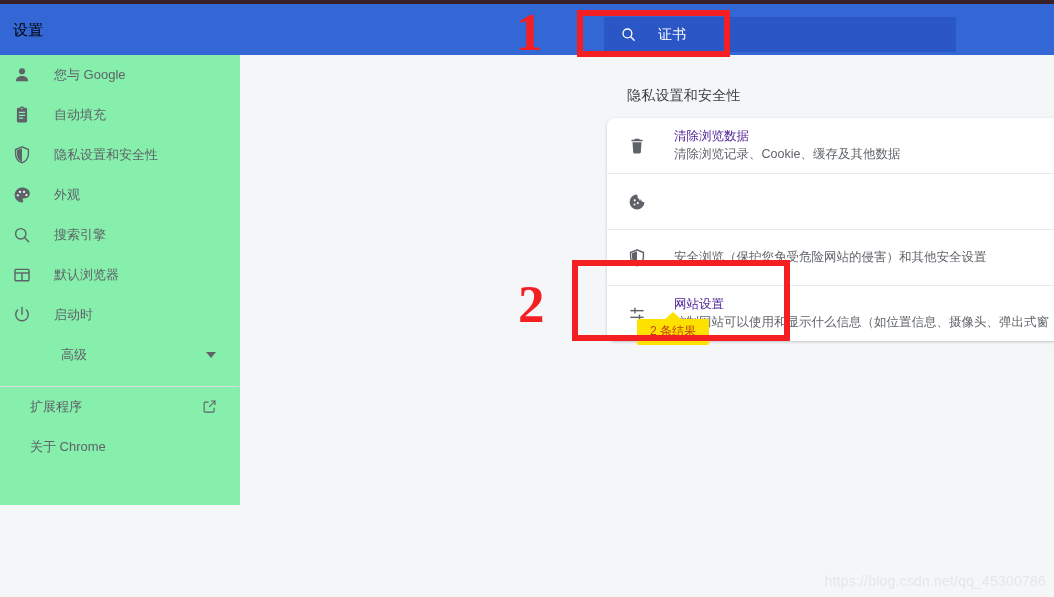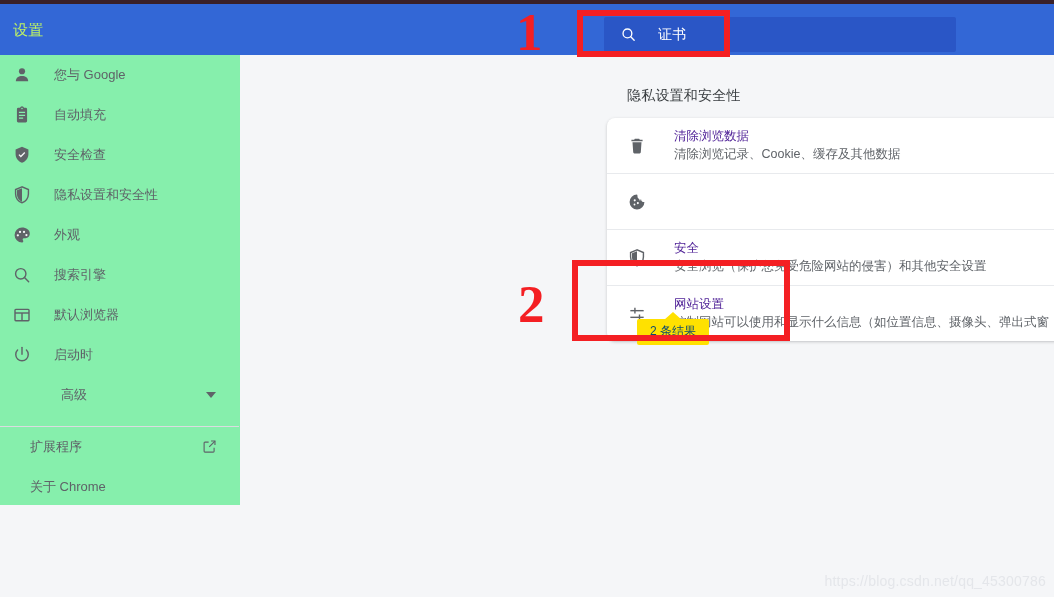--- a/index.html
+++ b/index.html
@@ -35,21 +35,21 @@
     left: 0; top: 4px;
     width: 1054px;
     height: 51px;
     background: #3367d6;
   }
   .header-title {
     position: absolute;
     left: 13px;
     top: 17px;
     font-size: 15px;
-    color: #bef264;
+    color: #000000;
     letter-spacing: 0.2px;
   }
   .search-box {
     position: absolute;
     left: 604px;
     top: 13px;
     width: 352px;
     height: 35px;
     background: #2a56c6;
     border-radius: 2px;
@@ -209,21 +209,21 @@
     line-height: 19px;
     white-space: nowrap;
   }
 
   
   .result-badge {
     position: absolute;
     left: 637px;
     top: 319px;
     background: #ffe100;
-    color: #0c4a6e;
+    color: #c2410c;
     font-size: 12px;
     padding: 4px 13px 5px 13px;
     border-radius: 2px;
     white-space: nowrap;
     z-index: 30;
   }
   .result-badge::before {
     content: "";
     position: absolute;
     left: 50%;
@@ -296,27 +296,20 @@
       <span class="nav-label">您与 Google</span>
     </div>
 
     <div class="nav-item">
       <svg class="nav-icon" viewBox="0 0 24 24">
         <path d="M16.5 3.4h-2.1a2.5 2.5 0 0 0-4.8 0H7.5A1.6 1.6 0 0 0 5.9 5v14.3a1.6 1.6 0 0 0 1.6 1.6h9a1.6 1.6 0 0 0 1.6-1.6V5a1.6 1.6 0 0 0-1.6-1.6zM12 3.2a.95.95 0 1 1-.95.95A.95.95 0 0 1 12 3.2zM8.3 8.2h7.4v1.5H8.3zm0 3.4h7.4v1.5H8.3zm0 3.4h5.1v1.5H8.3z"></path>
       </svg>
       <span class="nav-label">自动填充</span>
     </div>
 
-    <div class="nav-item">
-      <svg class="nav-icon" viewBox="0 0 24 24">
-        <path d="M12 2.2 4.3 5.5v5.4c0 4.8 3.3 9.3 7.7 10.4 4.4-1.1 7.7-5.6 7.7-10.4V5.5z"></path>
-        <path d="M10.6 14.9 7.8 12.1l1.1-1.1 1.7 1.7 4.2-4.2 1.1 1.1z" fill="#f5f6f8"></path>
-      </svg>
-      <span class="nav-label">安全检查</span>
-    </div>
 
     <div class="nav-item">
       <svg class="nav-icon" viewBox="0 0 24 24">
         <path d="M12 2.2 4.3 5.5v5.4c0 4.8 3.3 9.3 7.7 10.4 4.4-1.1 7.7-5.6 7.7-10.4V5.5z" fill="none" stroke="#5f6368" stroke-width="1.7"></path>
         <path d="M12 3.9v16.1c-3.4-1.1-6-4.8-6-8.9V6.4z"></path>
       </svg>
       <span class="nav-label">隐私设置和安全性</span>
     </div>
 
     <div class="nav-item">
@@ -402,21 +395,20 @@
           <circle cx="15.6" cy="9.2" r="0.95" fill="#ffffff"></circle>
         </svg>
       </div>
 
       <div class="card-row">
         <svg class="row-icon" viewBox="0 0 24 24">
           <path d="M12 2.2 4.3 5.5v5.4c0 4.8 3.3 9.3 7.7 10.4 4.4-1.1 7.7-5.6 7.7-10.4V5.5z" fill="none" stroke="#5f6368" stroke-width="1.7"></path>
           <path d="M12 3.9v16.1c-3.4-1.1-6-4.8-6-8.9V6.4z"></path>
         </svg>
         <div class="row-text">
-          <span class="row-title">安全</span>
           <span class="row-sub">安全浏览（保护您免受危险网站的侵害）和其他安全设置</span>
         </div>
       </div>
 
       <div class="card-row">
         <svg class="row-icon" viewBox="0 0 24 24">
           <line x1="4" y1="8" x2="20" y2="8" stroke="#5f6368" stroke-width="1.7"></line>
           <line x1="4" y1="16" x2="20" y2="16" stroke="#5f6368" stroke-width="1.7"></line>
           <line x1="9.5" y1="4.6" x2="9.5" y2="11.4" stroke="#5f6368" stroke-width="1.7"></line>
           <line x1="15" y1="12.6" x2="15" y2="19.4" stroke="#5f6368" stroke-width="1.7"></line>

